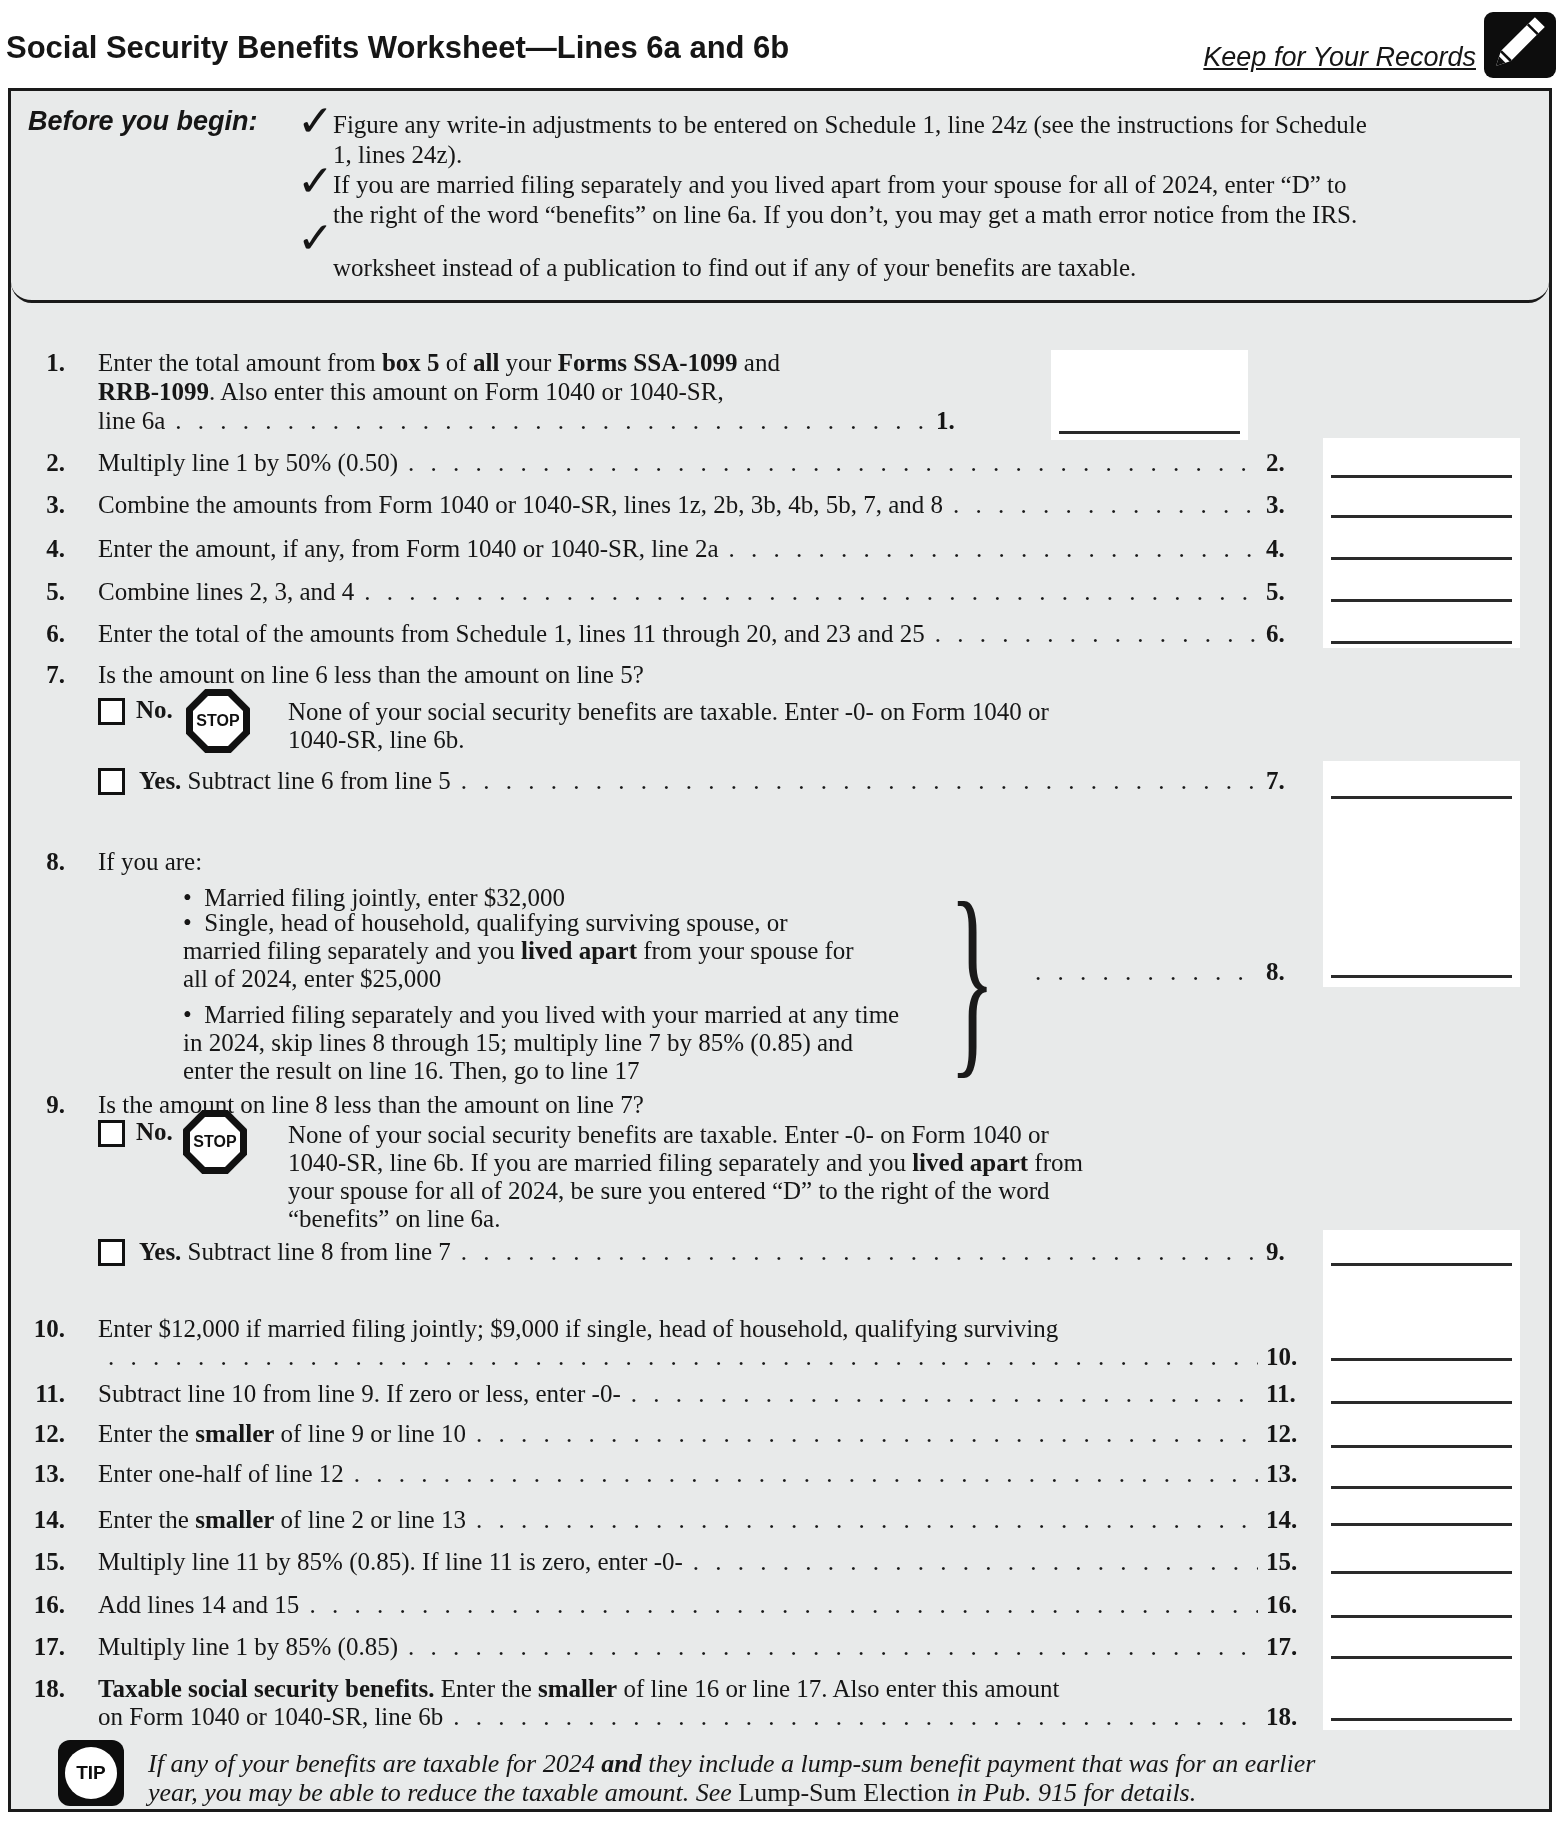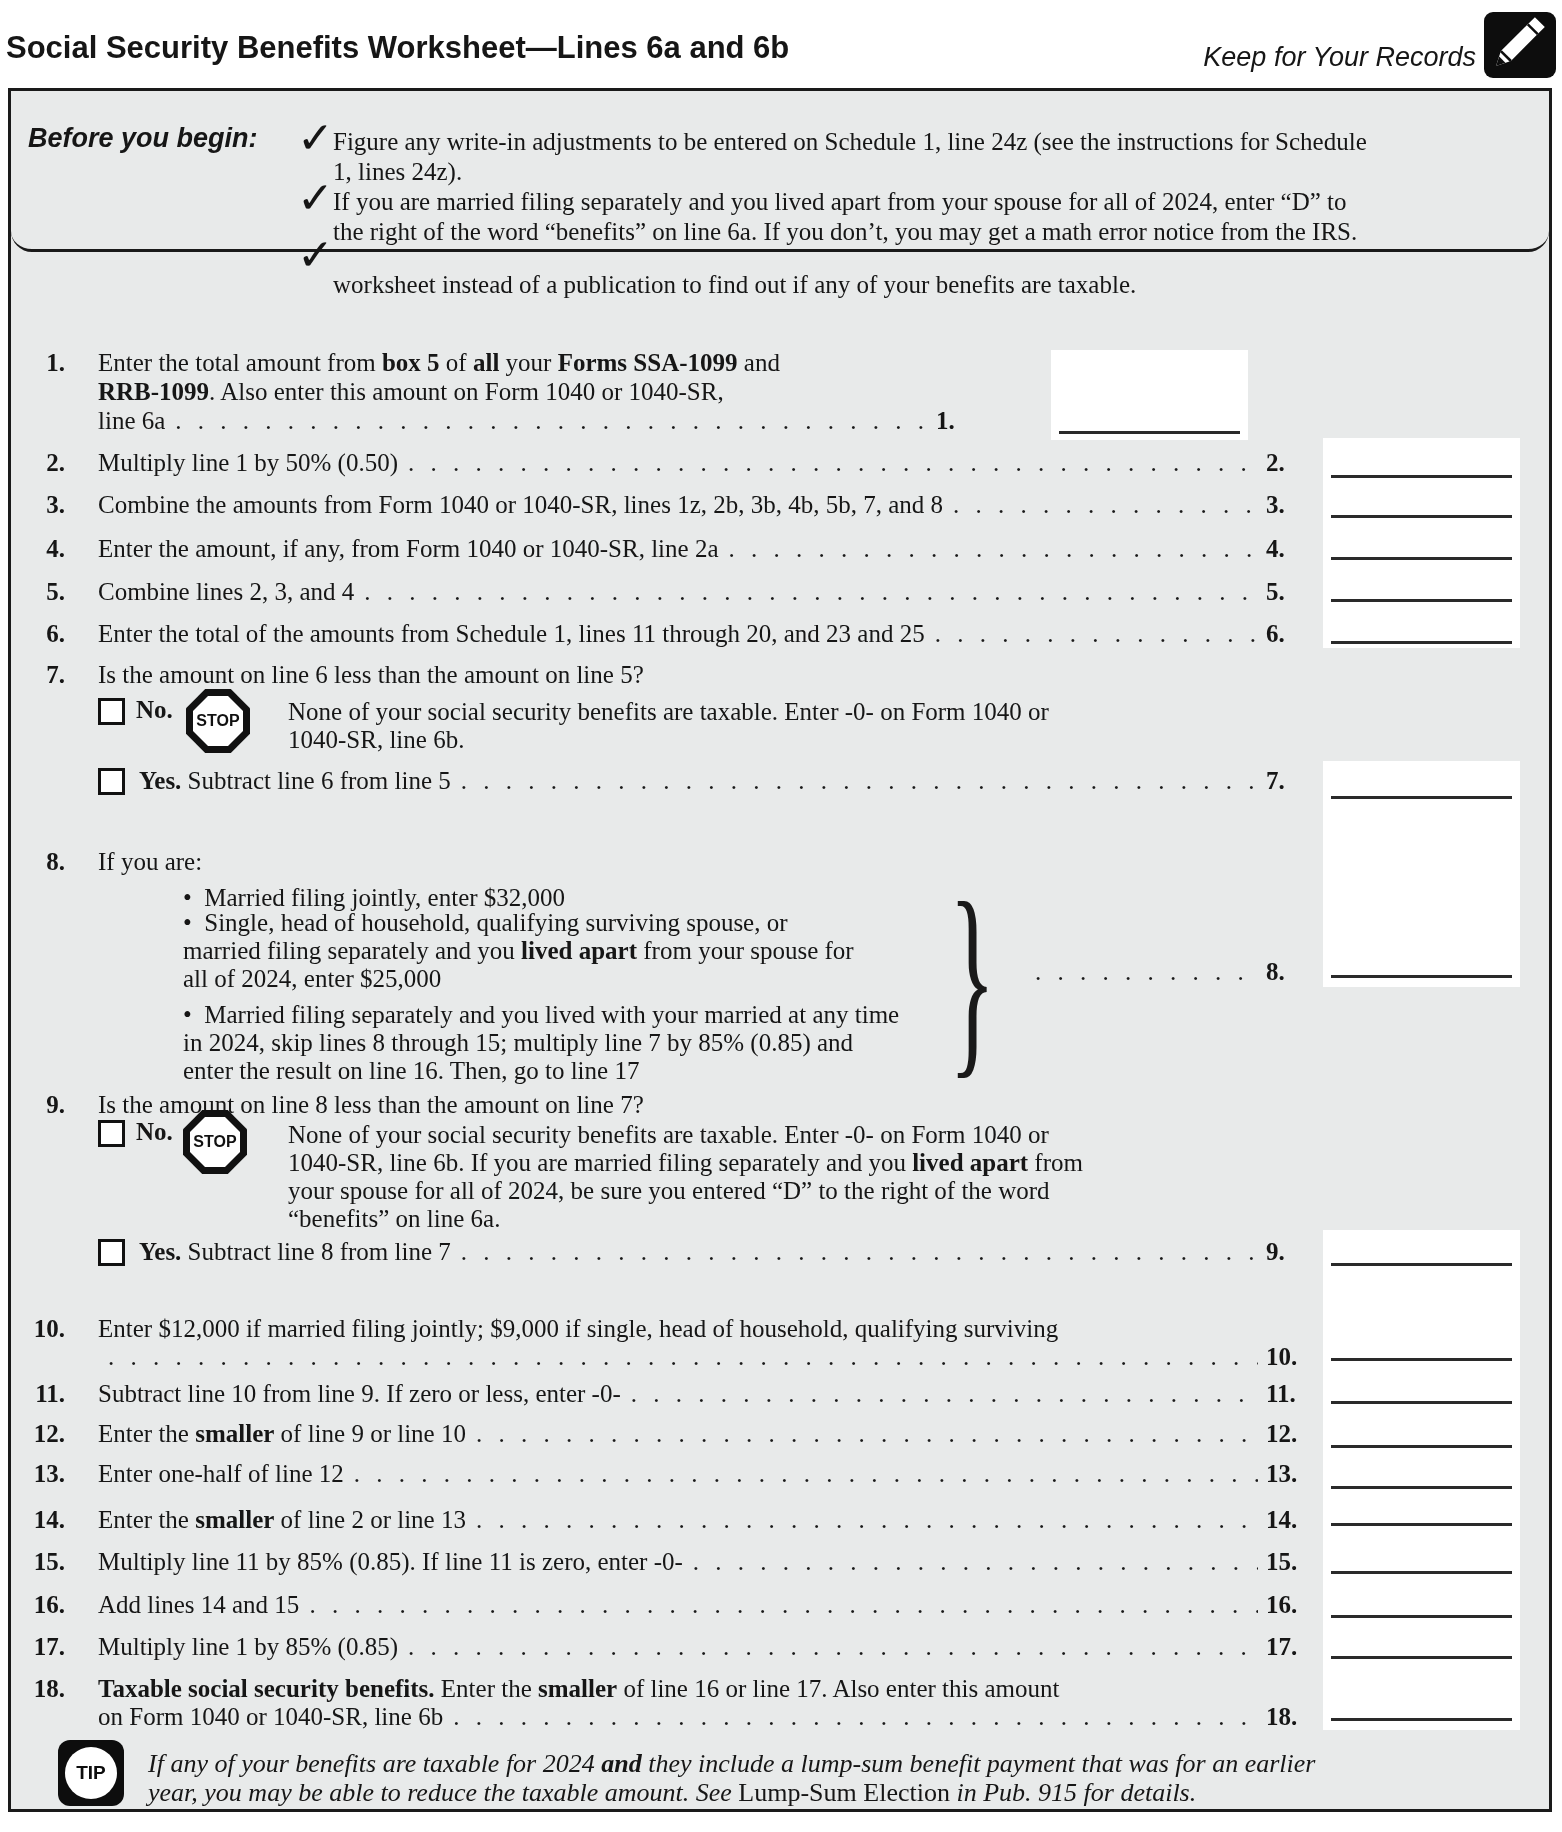--- a/index.html
+++ b/index.html
@@ -1,25 +1,25 @@
 <!DOCTYPE html>
 <html style="--sheet_bg: #e8eaea; --ink: #161616;"><head>
 <meta charset="utf-8">
 <style>
   html,body{margin:0;padding:0;background:#fff;}
   body{width:1562px;height:1832px;position:relative;overflow:hidden;
        font-family:"Liberation Serif","DejaVu Serif",serif;color:#161616;}
   .title{position:absolute;left:6px;top:30px;font-family:"Liberation Sans","DejaVu Sans",sans-serif;
          font-weight:bold;font-size:31px;white-space:nowrap;}
   .keep{position:absolute;right:86px;top:42px;font-family:"Liberation Sans","DejaVu Sans",sans-serif;
-        font-style:italic;font-size:27px;white-space:nowrap;}
+        font-style:italic;font-size:27px;white-space:nowrap;text-decoration:underline;}
   .pencil{position:absolute;left:1484px;top:12px;width:72px;height:66px;}
   .sheet{position:absolute;left:8px;top:88px;width:1544px;height:1724px;box-sizing:border-box;
          background:var(--sheet_bg,#e8eaea);border:3px solid #1a1a1a;font-size:25px;line-height:28px;}
-  .byb{position:absolute;left:0;top:17px;width:100%;height:144px;border-bottom:3px solid #1a1a1a;box-sizing:border-box;border-radius:21px;}
+  .byb{position:absolute;left:0;top:0;width:100%;height:212px;border-bottom:3px solid #1a1a1a;box-sizing:border-box;border-radius:21px;}
   .byb-label{position:absolute;left:17px;top:16px;font-family:"Liberation Sans","DejaVu Sans",sans-serif;
              font-weight:bold;font-style:italic;font-size:27px;}
   .check{position:absolute;left:286px;font-family:"DejaVu Sans",sans-serif;font-size:44px;line-height:44px;}
   .tl{position:absolute;white-space:nowrap;}
   .row{position:absolute;display:flex;align-items:flex-end;white-space:nowrap;}
   .ld{flex:1 1 auto;overflow:hidden;white-space:nowrap;margin:0 8px 0 10px;letter-spacing:5px;color:#1a1a1a;}
   .ld::after{content:". . . . . . . . . . . . . . . . . . . . . . . . . . . . . . . . . . . . . . . . . . . . . . . . . . . . . . . . . . . . . . . . . . . . . . . . . . . . . . . .";}
   .rn{flex:0 0 52px;font-weight:bold;}
   .ln{position:absolute;left:0;width:54px;text-align:right;font-weight:bold;}
   .ul{position:absolute;left:8px;width:181px;border-top:3px solid #2a2a2a;}

